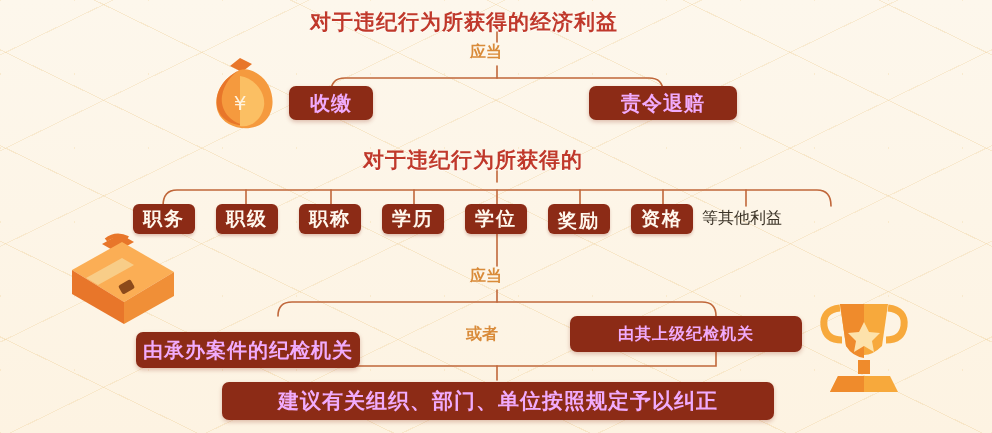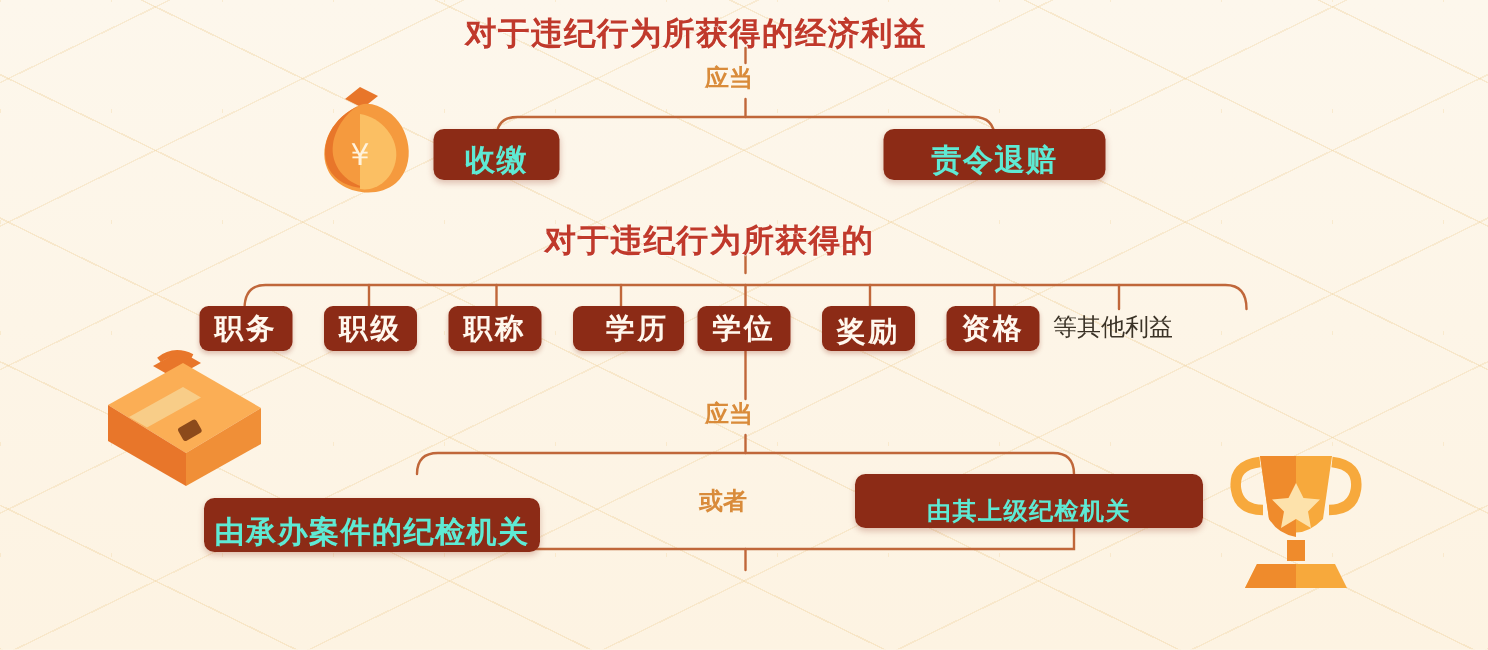--- a/index.html
+++ b/index.html
@@ -39,24 +39,24 @@
     text-shadow: 0 1px 0 rgba(255,255,255,0.7);
   }
   .label-orange {
     color:#d98b3a;
     font-size:16px;
     font-weight:bold;
   }
   .pill {
     position:absolute;
     background:#8c2b16;
-    color:#5eead4;
+    color:#f0abfc;
     font-weight:bold;
     border-radius:7px;
-    display:flex; align-items:flex-end; justify-content:center;
+    display:flex; align-items:center; justify-content:center;
     box-shadow: 0 2px 4px rgba(140,43,22,0.28);
     letter-spacing:1px;
   }
   .chip {
     position:absolute;
     background:#8c2b16;
     color:#fff8ee;
     font-weight:bold;
     border-radius:6px;
     display:flex; align-items:center; justify-content:center;
@@ -156,21 +156,21 @@
 
   <div class="chip" style="left:216px; top:204px; width:62px; height:30px;">
     <span>职级</span>
   </div>
   <div class="chip" style="left:133px; top:204px; width:62px; height:30px;">
     <span>职务</span>
   </div>
   <div class="chip" style="left:299px; top:204px; width:62px; height:30px;">
     <span>职称</span>
   </div>
-  <div class="chip" style="left:382px; top:204px; width:62px; height:30px;padding-left:12px;">
+  <div class="chip" style="left:382px; top:204px; width:62px; height:30px;">
     <span>学历</span>
   </div>
   <div class="chip" style="left:465px; top:204px; width:62px; height:30px;">
     <span>学位</span>
   </div>
   <div class="chip" style="left:548px; top:204px; width:62px; height:30px;align-items:flex-end;">
     <span>奖励</span>
   </div>
   <div class="chip" style="left:631px; top:204px; width:62px; height:30px;">
     <span>资格</span>
@@ -183,13 +183,16 @@
   <div class="pill" style="left:136px; top:332px; width:224px; height:36px; font-size:20px;">
     <span>由承办案件的纪检机关</span>
   </div>
 
   <div class="txt label-orange" style="left:466px; top:324px;">或者</div>
 
   <div class="pill" style="left:570px; top:316px; width:232px; height:36px; font-size:16px;">
     <span>由其上级纪检机关</span>
   </div>
 
+  <div class="pill" style="left:222px; top:382px; width:552px; height:38px; font-size:21px;">
+    <span>建议有关组织、部门、单位按照规定予以纠正</span>
+  </div>
 </div>
 
 </body></html>

